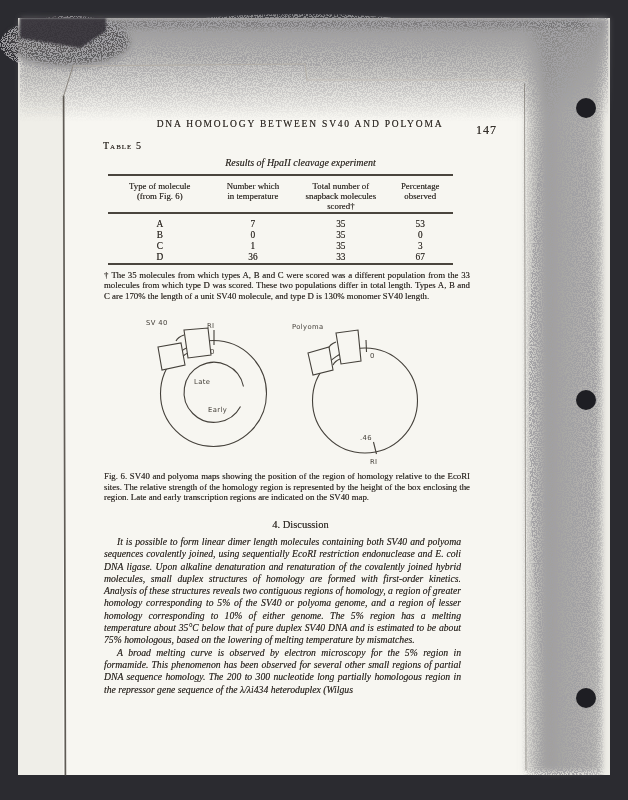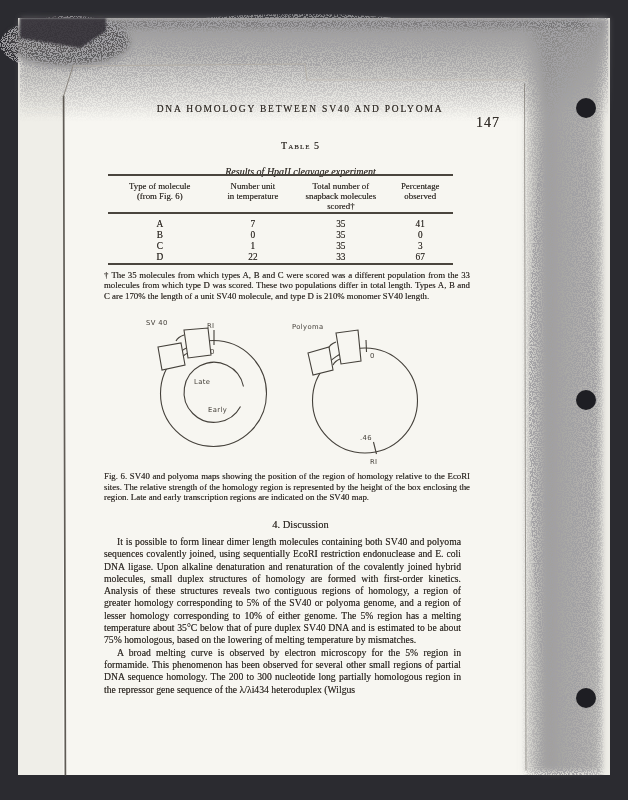--- a/index.html
+++ b/index.html
@@ -6,34 +6,34 @@
   .scene{position:relative;width:628px;height:800px;background:#2b2b30;overflow:hidden;
          font-family:"Liberation Serif","DejaVu Serif",serif;color:#35302b;}
   .abs{position:absolute;}
   
   .sheet{left:18px;top:18px;width:592px;height:757px;background:#efeee8;}
   
   .page{left:63px;top:55px;width:464px;height:720px;background:#f7f6f1;
         clip-path:polygon(0 40px,10px 11px,242px 9px,244px 25px,464px 25px,464px 720px,0 720px);}
   
   .ink{color:#35302b;text-shadow:0 0 .45px rgba(53,48,43,.75);}
-  .head-title{left:115px;top:104px;width:370px;text-align:center;font-size:9.5px;letter-spacing:1.8px;}
-  .page-num{left:476px;top:115px;font-size:14px;letter-spacing:1px;}
-  .tbl-label{left:103px;top:140px;width:395px;text-align:center;font-size:10px;font-variant:small-caps;letter-spacing:1px;}
-  .tbl-sub{left:103px;top:166px;width:395px;text-align:center;font-size:10px;font-style:italic;}
+  .head-title{left:115px;top:119px;width:370px;text-align:center;font-size:9.5px;letter-spacing:1.8px;}
+  .page-num{left:476px;top:123px;font-size:12px;letter-spacing:1px;}
+  .tbl-label{left:103px;top:140px;width:395px;font-size:10px;font-variant:small-caps;letter-spacing:1px;}
+  .tbl-sub{left:103px;top:157px;width:395px;text-align:center;font-size:10px;font-style:italic;}
   .rule{left:108px;width:345px;height:1.6px;background:#4a453e;}
   .trow{left:108px;width:345px;display:flex;}
   .trow>div{text-align:center;}
   .c1{width:30%;} .c2{width:24%;} .c3{width:27%;} .c4{width:19%;}
   .thead{font-size:8.8px;line-height:10px;}
   .tdata{font-size:9.3px;line-height:10.6px;}
   .footnote{left:104px;top:270px;width:366px;font-size:8.8px;line-height:10.3px;text-align:justify;}
   .caption{left:104px;top:471px;width:366px;font-size:8.8px;line-height:10.5px;text-align:justify;}
   .disc-head{left:103px;top:519px;width:395px;text-align:center;font-size:10.5px;font-weight:normal;}
-  .bodytext{left:104px;top:536px;width:357px;font-size:9.7px;line-height:12.3px;text-align:justify;}
+  .bodytext{left:104px;top:536px;width:357px;font-size:9.7px;line-height:12.3px;text-align:justify;font-style:italic;}
   .bodytext p{margin:0;text-indent:13px;}
   .fig-svg{left:130px;top:316px;}
   .fig-svg text{font-family:"DejaVu Sans","Liberation Sans",sans-serif;font-size:6.8px;fill:#45403a;letter-spacing:.4px;}
   .hole{width:20px;height:20px;border-radius:50%;background:#1e1e23;}
   .noise-svg{left:0;top:0;pointer-events:none;}
 </style>
 </head>
 <body>
 
 <div class="scene">
@@ -116,62 +116,62 @@
   <div class="abs tbl-label ink">Table 5</div>
   <div class="abs tbl-sub ink">Results of HpaII cleavage experiment</div>
 
   <div class="abs rule" style="top:174px"></div>
   <div class="abs trow thead ink" style="top:181px">
     <div class="c1">
       <div>Type of molecule</div>
         <div>(from Fig. 6)</div>
     </div>
     <div class="c2">
-      <div>Number unit</div>
+      <div>Number which</div>
         <div>in temperature</div>
     </div>
     <div class="c3">
       <div>Total number of</div>
         <div>snapback molecules</div>
         <div>scored†</div>
     </div>
     <div class="c4">
       <div>Percentage</div>
         <div>observed</div>
     </div>
   </div>
   <div class="abs rule" style="top:212px"></div>
 
   <div class="abs trow tdata ink" style="top:219px">
     <div class="c1">A</div>
       <div class="c2">7</div>
     <div class="c3">35</div>
-      <div class="c4">41</div>
+      <div class="c4">53</div>
   </div>
   <div class="abs trow tdata ink" style="top:230px">
     <div class="c1">B</div>
       <div class="c2">0</div>
     <div class="c3">35</div>
       <div class="c4">0</div>
   </div>
   <div class="abs trow tdata ink" style="top:241px">
     <div class="c1">C</div>
       <div class="c2">1</div>
     <div class="c3">35</div>
       <div class="c4">3</div>
   </div>
   <div class="abs trow tdata ink" style="top:252px">
     <div class="c1">D</div>
-      <div class="c2">22</div>
+      <div class="c2">36</div>
     <div class="c3">33</div>
       <div class="c4">67</div>
   </div>
   <div class="abs rule" style="top:263px"></div>
 
-  <div class="abs footnote ink">† The 35 molecules from which types A, B and C were scored was a different population from the 33 molecules from which type D was scored. These two populations differ in total length. Types A, B and C are 170% the length of a unit SV40 molecule, and type D is 210% monomer SV40 length.</div>
+  <div class="abs footnote ink">† The 35 molecules from which types A, B and C were scored was a different population from the 33 molecules from which type D was scored. These two populations differ in total length. Types A, B and C are 170% the length of a unit SV40 molecule, and type D is 130% monomer SV40 length.</div>
 
   <svg class="abs fig-svg" width="320" height="154" viewBox="0 0 320 154">
     <g fill="none" stroke="#44403a" stroke-width="1.1">
 
       <g>
         <circle cx="83.5" cy="77.5" r="53"></circle>
 
         <path d="M110.5,90.5 A30 30 0 1 1 113.5,70.5"></path>
 
         <line x1="84" y1="14" x2="84" y2="29"></line>

